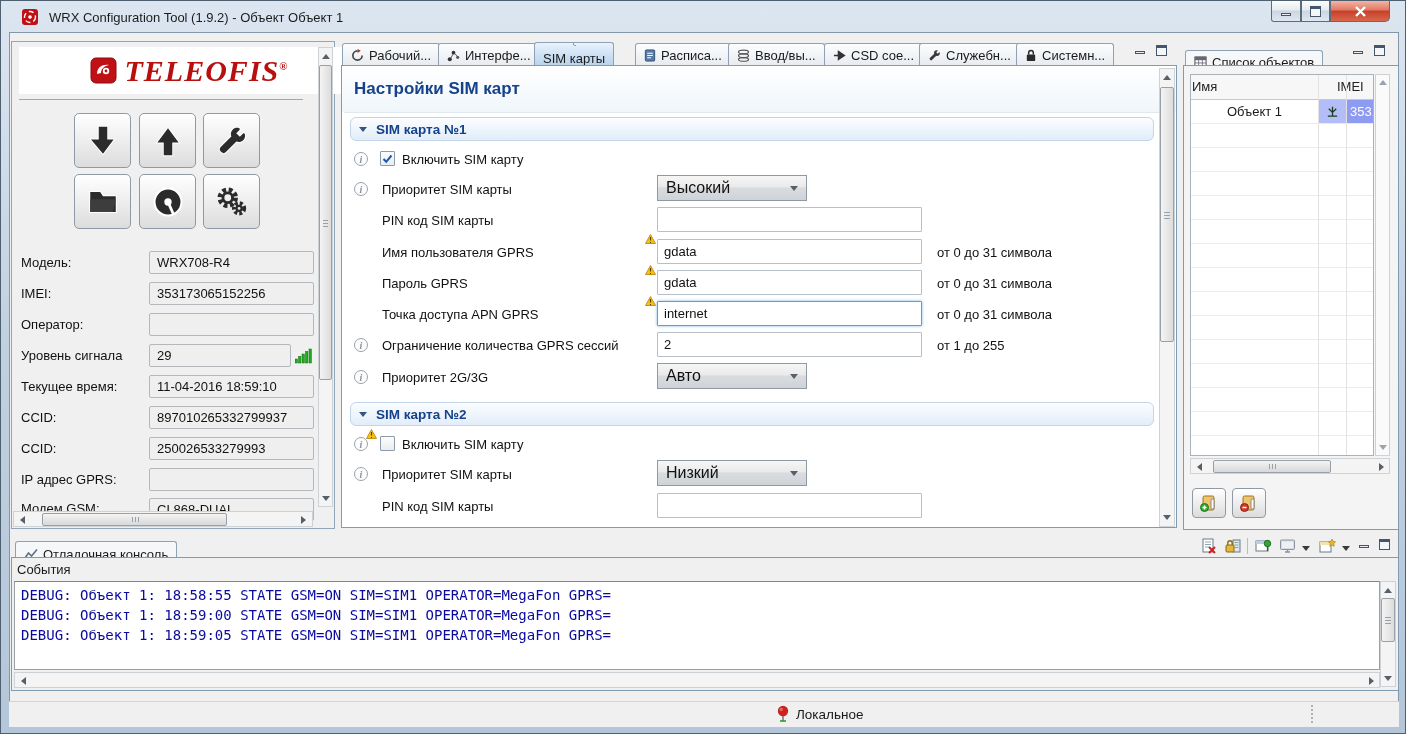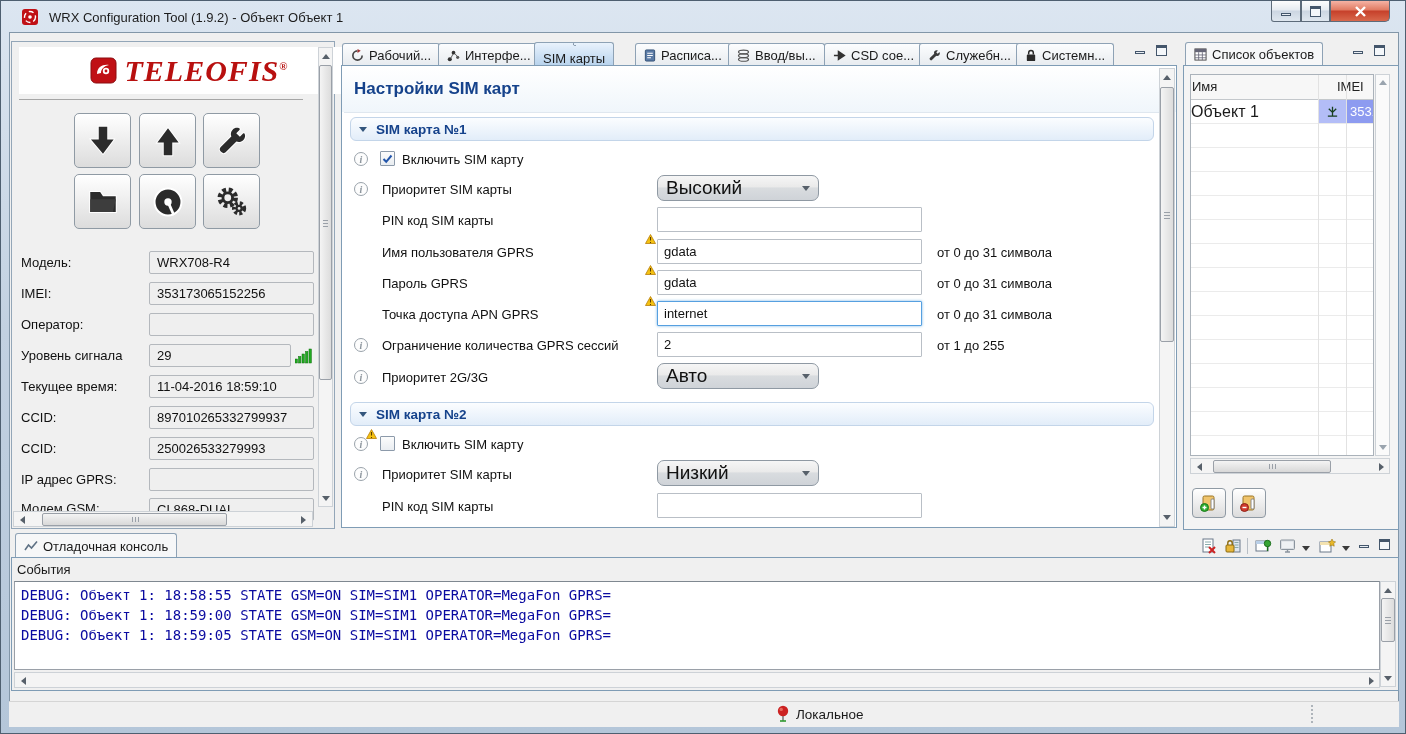--- a/index.html
+++ b/index.html
@@ -19,21 +19,21 @@
     border-bottom-right-radius:5px; }
   .winbtn.min { border-bottom-left-radius:3px; }
 
   
   .client { background:#f0f0f0; border:1px solid #8296a8; }
   .panelbox { background:#f0f0f0; border:1px solid #93a6b8; }
   .tab { display:flex; align-items:center; gap:5px; padding:0 8px;
     border:1px solid #8ea2b5; border-bottom:none; border-radius:3px 3px 0 0;
     background:linear-gradient(180deg,#fcfdfe,#e7ebef); font-size:13px; white-space:nowrap; }
   .tab.active { background:linear-gradient(180deg,#e9f2fc 0%,#cfe2f5 50%,#b7d2ec 100%);flex-direction:column; }
-  .tab.whitepane { background:#f6f7f8; }
+  .tab.whitepane { background:#f6f7f8;margin-top:8px; }
   .mini-glyph { width:10px; height:3px; border:1px solid #44566b; background:#e8edf3; }
   .maxi-glyph { width:11px; height:11px; border:1px solid #44566b; border-top-width:3px; background:#f4f7fa; }
 
   
   .logo-box { background:#fff; display:flex; align-items:center; justify-content:center; gap:8px; }
   .brand { font-family:"Liberation Serif", serif; font-style:italic; font-weight:bold;
     font-size:30px; letter-spacing:1px; color:#b8100f; }
   .brand sup { font-size:11px; }
   .bigbtn { border:1px solid #8f9aa4; border-radius:5px;
     background:linear-gradient(180deg,#ffffff,#ececec 55%,#dcdcdc);
@@ -66,23 +66,23 @@
   .section-title { font-size:13.5px; font-weight:bold; color:#15428b; }
   .tri-down { width:0; height:0; border-left:4px solid transparent; border-right:4px solid transparent; border-top:5px solid #33567d; }
   .info-ic { width:14px; height:14px; border-radius:50%; border:1px solid #9aa3ab; color:#8b949c;
     font:italic bold 10px "Liberation Serif", serif; display:flex; align-items:center; justify-content:center; background:#fdfdfd; }
   .info-ic::before { content:"i"; }
   .row-label { font-size:13px; color:#111; white-space:nowrap; }
   .hint { font-size:13px; color:#111; white-space:nowrap; }
   .txt { width:265px; height:25px; border:1px solid #b9bfc6; border-radius:1px; background:#fff;
     font:13px "Liberation Sans", sans-serif; padding:0 6px; color:#111; }
   .txt.focused { border-color:#56a0e0; box-shadow:0 0 3px rgba(86,160,224,.8); }
-  .combo { width:162px; height:26px; border:1px solid #8f99a3; border-radius:7px;
+  .combo { width:150px; height:26px; border:1px solid #8f99a3; border-radius:0;
     background:linear-gradient(180deg,#f6f6f6,#eaeaea 45%,#d9dcdf 50%,#cfd3d8);
-    display:flex; align-items:center; padding:0 8px; font-size:19px; color:#111; }
+    display:flex; align-items:center; padding:0 8px; font-size:16px; color:#111; }
   .combo .cval { flex:1; }
   .checkbox { width:15px; height:15px; border:1px solid #8c9aaa; background:linear-gradient(180deg,#fcfcfc,#e9edf1); border-radius:1px;
     display:flex; align-items:center; justify-content:center; }
 
   
   .obj-table { background:#fff; border:1px solid #aab2ba; }
   .th { font-size:13px; color:#222; }
   .gridlines { background:repeating-linear-gradient(180deg,#ffffff 0 23px,#ebebeb 23px 24px); }
   .vline { width:1px; background:#e2e2e2; }
 
@@ -411,21 +411,21 @@
   <div class="abs obj-table" style="left:1189px;top:73px;width:184px;height:382px">
 
     <div class="abs" style="left:0;top:0;width:182px;height:25px;background:#f7f7f7;border-bottom:1px solid #c4c8cc"></div>
     <div class="abs th" style="left:1px;top:4px">Имя</div>
     <div class="abs th" style="left:146px;top:4px">IMEI</div>
 
     <div class="abs gridlines" style="left:0;top:25px;width:182px;height:355px"></div>
     <div class="abs vline" style="left:127px;top:0;height:380px"></div>
     <div class="abs vline" style="left:155px;top:0;height:380px"></div>
 
-    <div class="abs" style="left:0;top:25px;width:127px;height:23px;background:#fff;line-height:23px;font-size:16px">Объект 1</div>
+    <div class="abs" style="left:0;top:25px;width:127px;height:23px;background:#fff;text-align:center;line-height:23px;font-size:13px">Объект 1</div>
     <div class="abs" style="left:128px;top:25px;width:27px;height:23px;background:#b3bdf7;display:flex;align-items:center;justify-content:center">
       <svg width="13" height="13" viewBox="0 0 14 14">
         <path d="M7 2 V12 M2 12 h10 M3 4 L7 8 L11 4" fill="none" stroke="#173f1f" stroke-width="1.4"></path>
       </svg>
     </div>
     <div class="abs" style="left:156px;top:25px;width:26px;height:23px;background:#8d9bf0;color:#fff;font-size:13px;line-height:23px;padding-left:3px;overflow:hidden">35317</div>
   </div>
 
   <div class="abs sb-track" style="left:1374px;top:73px;width:15px;height:382px;background:#fafafa">
     <div class="abs sb-btn" style="left:0;top:1px;width:13px;height:13px">

